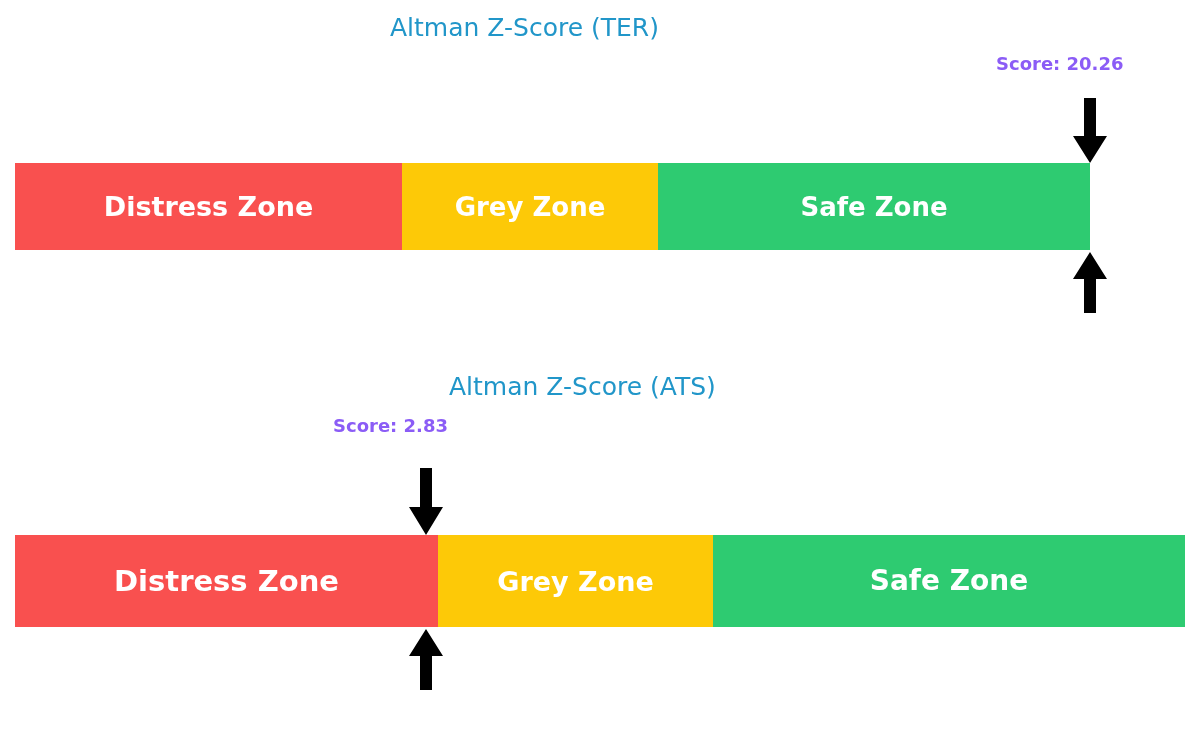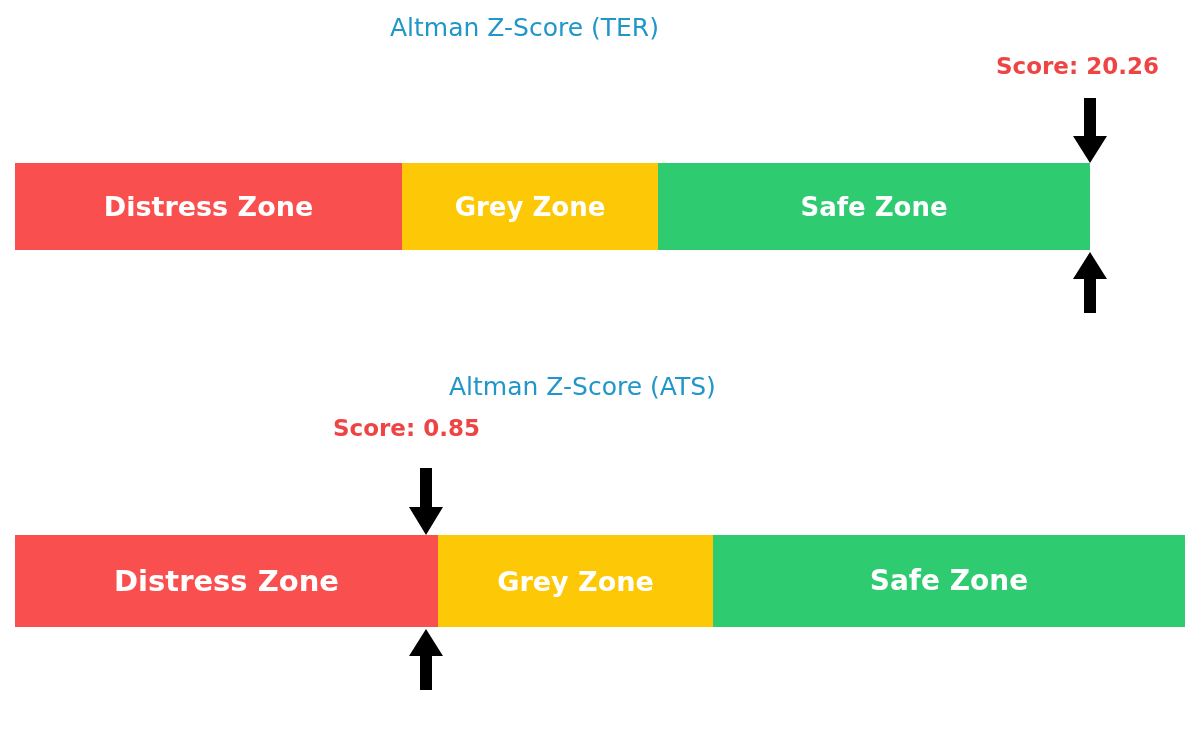--- a/index.html
+++ b/index.html
@@ -25,23 +25,23 @@
     position: absolute;
     color: #2196c9;
     font-family: "DejaVu Sans", sans-serif;
     font-size: 25px;
     font-weight: 400;
     white-space: nowrap;
     letter-spacing: 0px;
   }
   .score-label {
     position: absolute;
-    color: #ef4444;
+    color: #8b5cf6;
     font-family: "DejaVu Sans", sans-serif;
-    font-size: 23px;
+    font-size: 18px;
     font-weight: bold;
     white-space: nowrap;
   }
   .zone-bar {
     position: absolute;
     overflow: visible;
   }
   .zone-seg {
     position: absolute;
     top: 0;
@@ -101,21 +101,21 @@
       <svg width="36" height="62" viewBox="0 0 36 62">
         <polygon points="18,0 35,27 24,27 24,61 12,61 12,27 1,27" fill="#000000"></polygon>
       </svg>
     </div>
   </div>
 
   <div>
 
     <div class="gauge-title" style="left:422px; top:372px;margin-left:27px;">Altman Z-Score (ATS)</div>
 
-    <div class="score-label" style="left:333px; top:415px;">Score: 0.85</div>
+    <div class="score-label" style="left:333px; top:415px;">Score: 2.83</div>
 
     <div class="arrow-down" style="left:408px; top:468px;">
       <svg width="36" height="68" viewBox="0 0 36 68">
         <polygon points="12,0 24,0 24,39 35,39 18,67 1,39 12,39" fill="#000000"></polygon>
       </svg>
     </div>
 
     <div class="zone-bar" style="left:15px; top:535px; width:1170px; height:92px;">
 
       <div class="zone-seg" style="left:0px; width:423px; background:#f9504f;">

